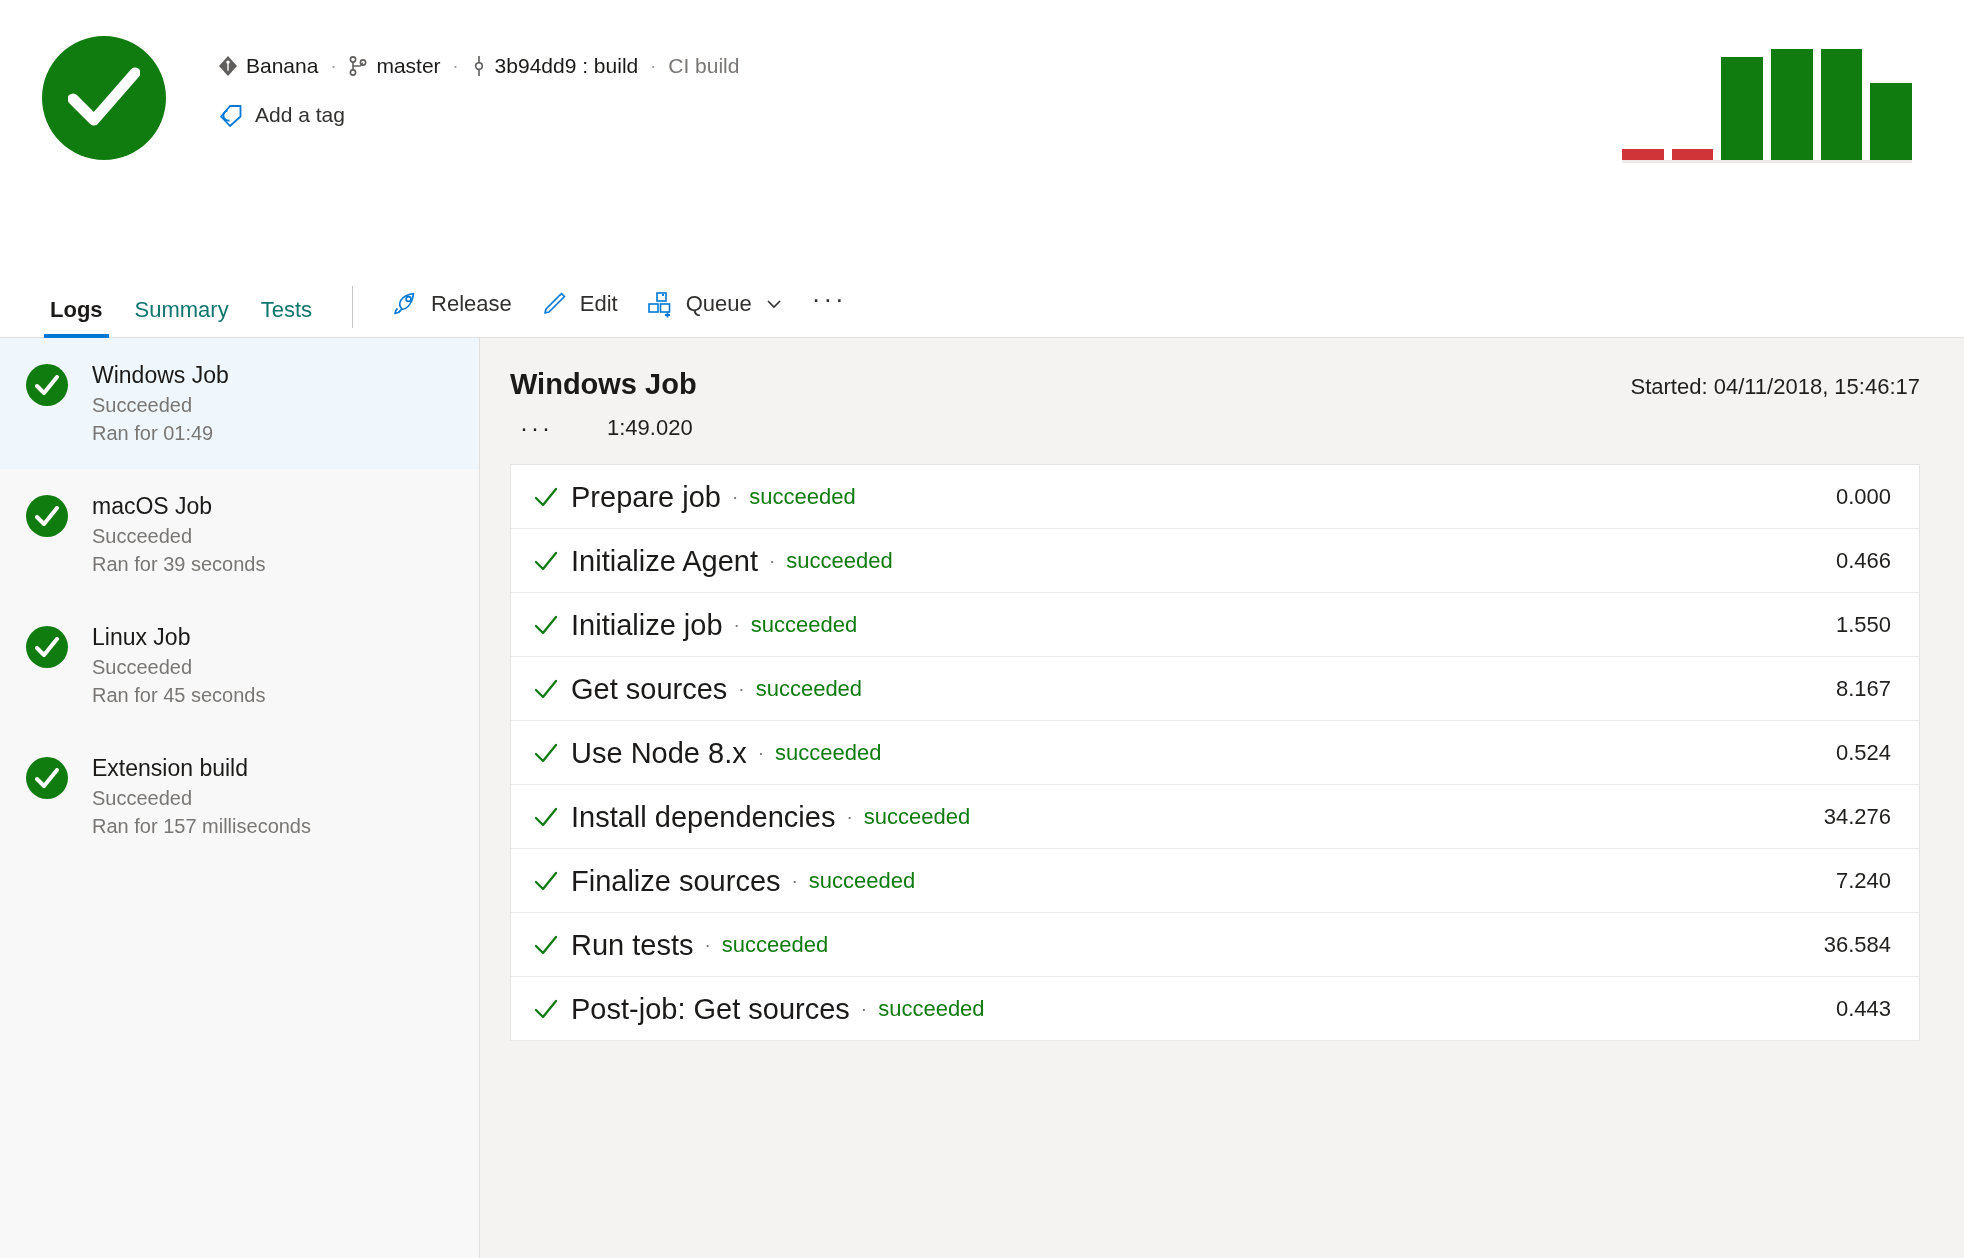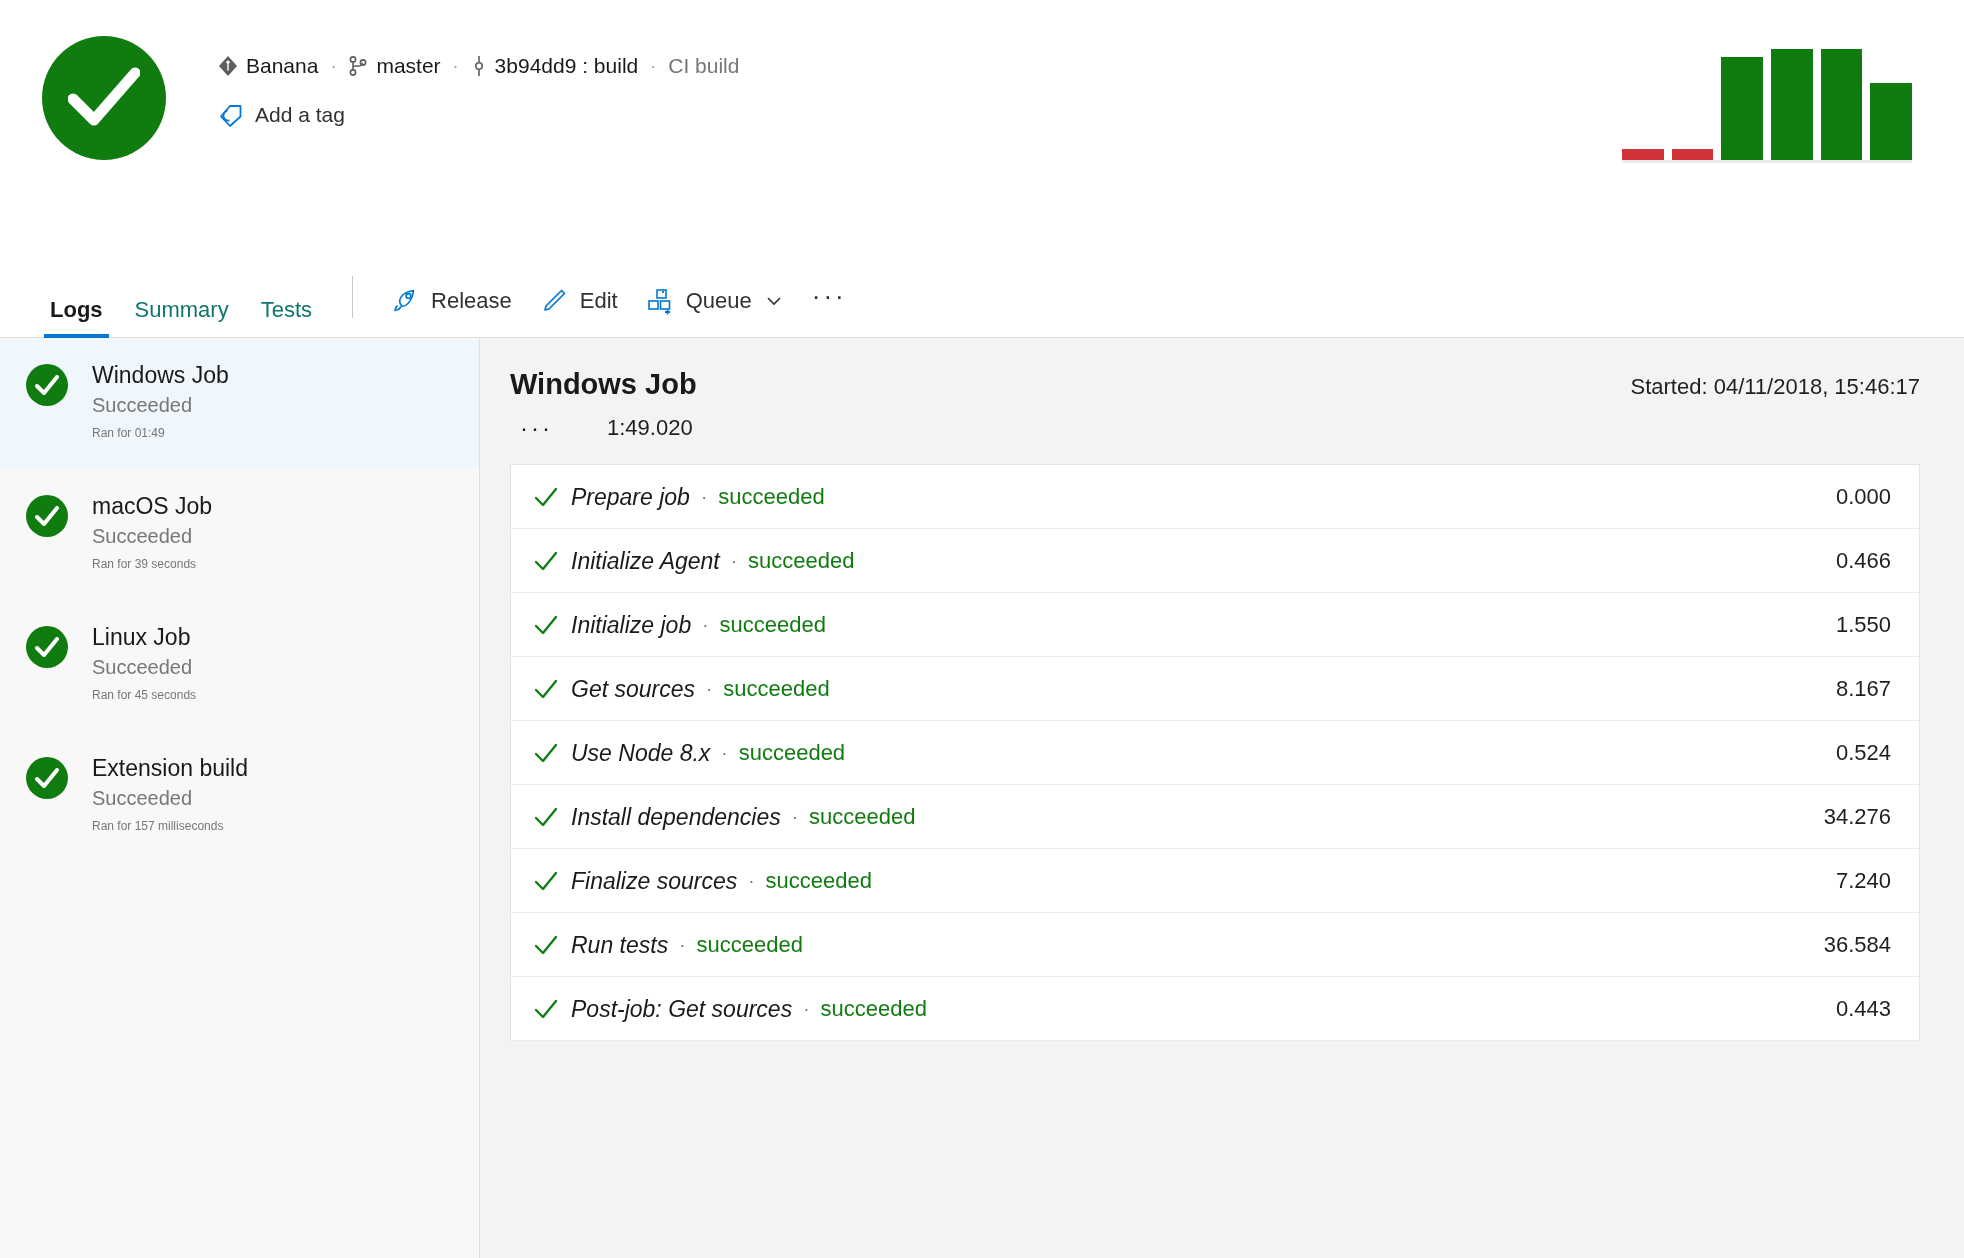--- a/index.html
+++ b/index.html
@@ -90,20 +90,21 @@
   .chart-baseline {
     position: absolute;
     left: 0; right: 0; bottom: 5px;
     height: 3px;
     background: #edebe9;
   }
 
   
   .tabbar {
     display: flex;
+    align-items: flex-end;
     padding-left: 34px;
     height: 62px;
     border-bottom: 1px solid #e1dfdd;
     background: #ffffff;
   }
   .tabs { display: flex; align-items: flex-end; height: 100%; }
   .tab {
     font-size: 22px;
     color: #0f766e;
     padding: 0 16px 14px 16px;
@@ -169,21 +170,21 @@
     border-radius: 50%;
     background: #107c10;
     flex: 0 0 auto;
     position: relative;
     margin-top: 4px;
   }
   .job-check svg { position: absolute; left: 9px; top: 11px; }
   .job-text { padding-left: 24px; }
   .job-name { font-size: 23px; color: #1b1a19; line-height: 30px; }
   .job-status { font-size: 20px; color: #797775; line-height: 28px; margin-top: 1px; }
-  .job-duration { font-size: 12px; color: #797775; line-height: 28px; }
+  .job-duration { font-size: 20px; color: #797775; line-height: 28px; }
 
   
   .main-panel {
     flex: 1 1 auto;
     background: #f4f3f2;
     overflow: hidden;
     position: relative;
   }
   .job-header {
     padding: 28px 44px 22px 30px;
@@ -223,21 +224,21 @@
   }
   .task-row {
     display: flex;
     align-items: center;
     height: 64px;
     padding: 0 28px 0 22px;
     border-bottom: 1px solid #edebe9;
     cursor: pointer;
   }
   .task-check { width: 38px; flex: 0 0 38px; display: flex; align-items: center; }
-  .task-name { font-size: 23px; color: #1b1a19; line-height: 30px; font-style: italic; }
+  .task-name { font-size: 29px; color: #1b1a19; line-height: 30px; }
   .task-dot { color: #797775; margin: 0 11px; font-size: 19px; }
   .task-result { font-size: 22px; color: #107c10; }
   .task-spacer { flex: 1 1 auto; }
   .task-duration { font-size: 22px; color: #201f1e; }
 </style>
 </head>
 <body>
 
 <div class="page-header">
   <div class="header-inner">

